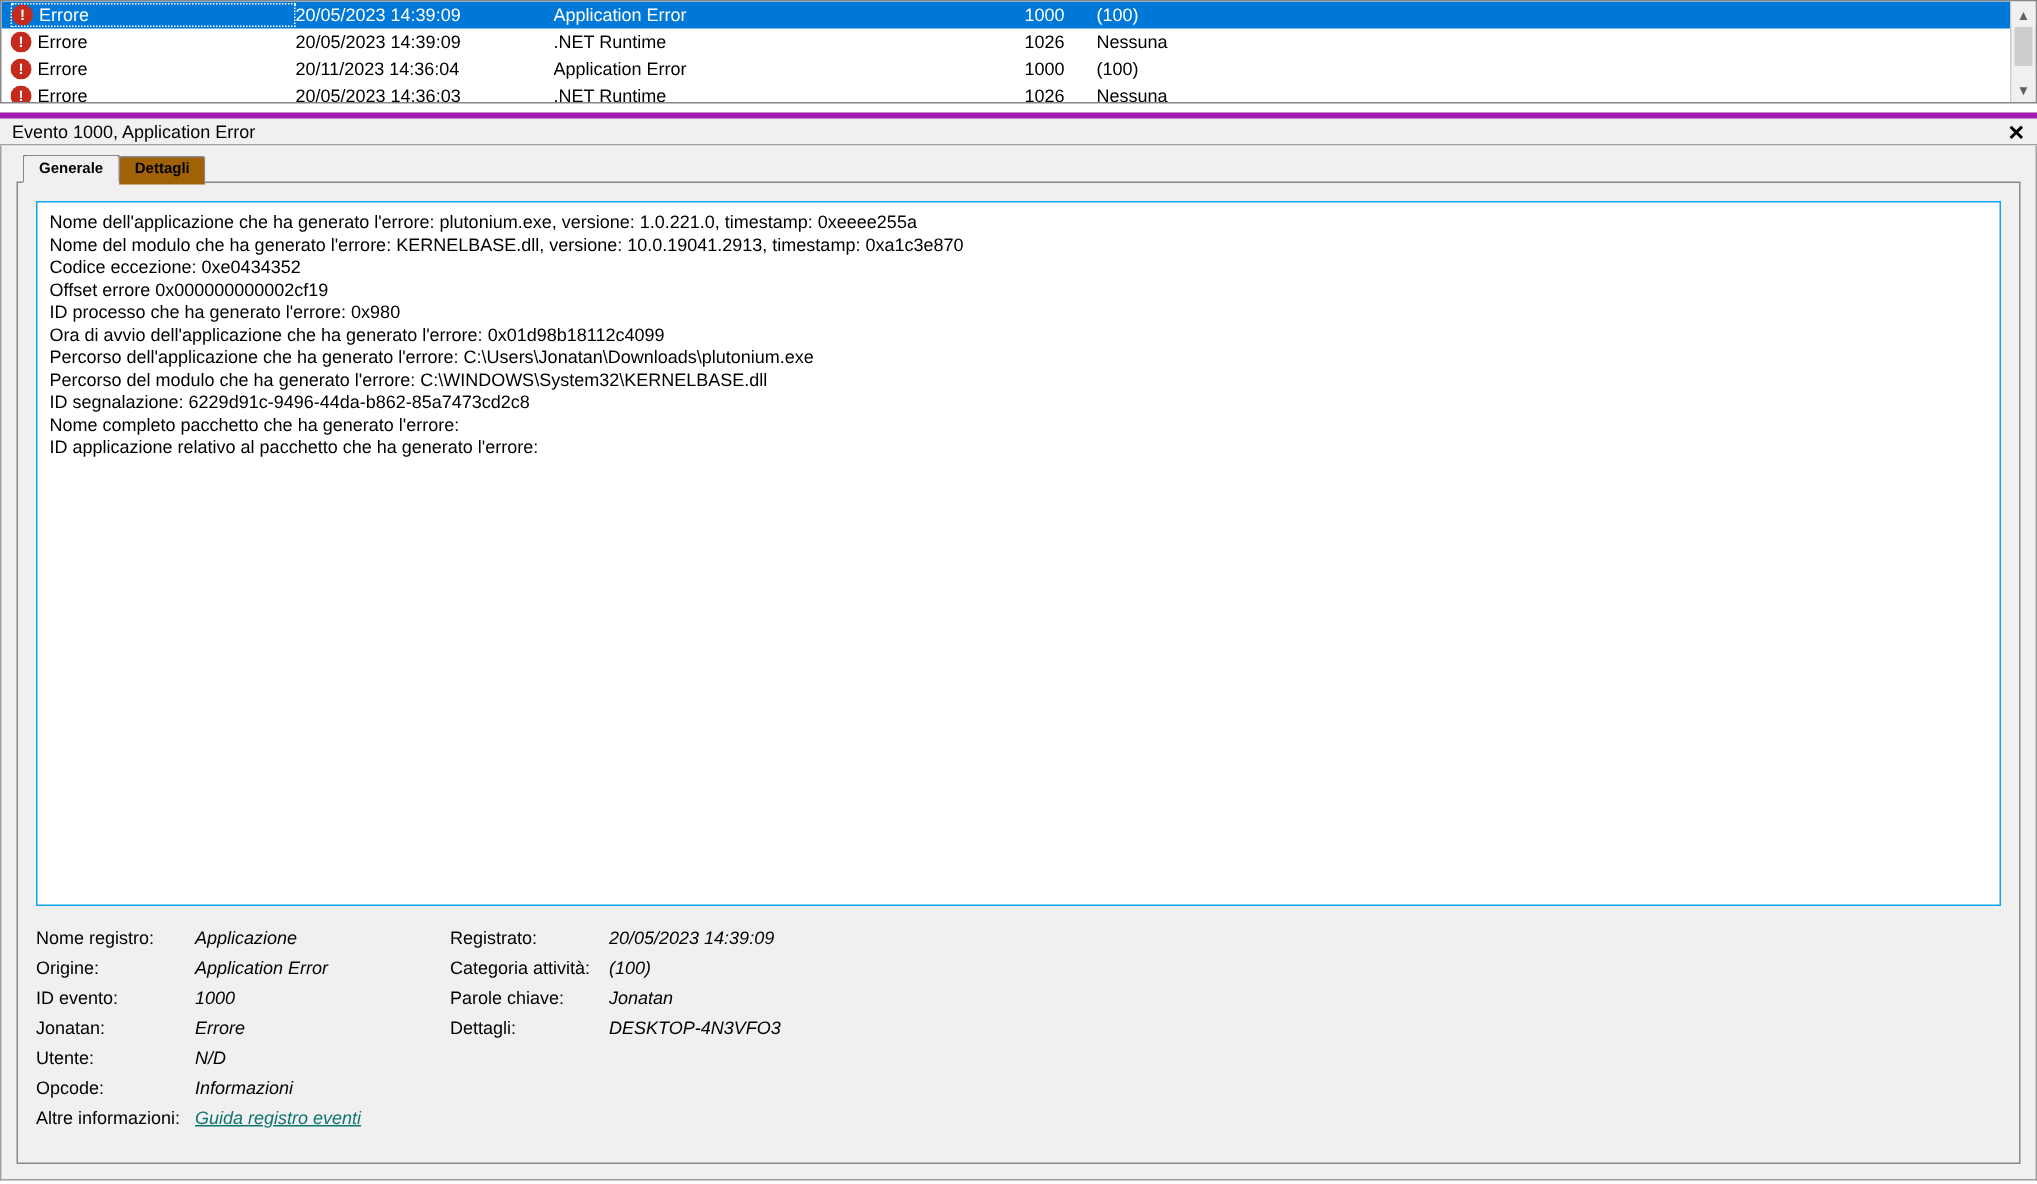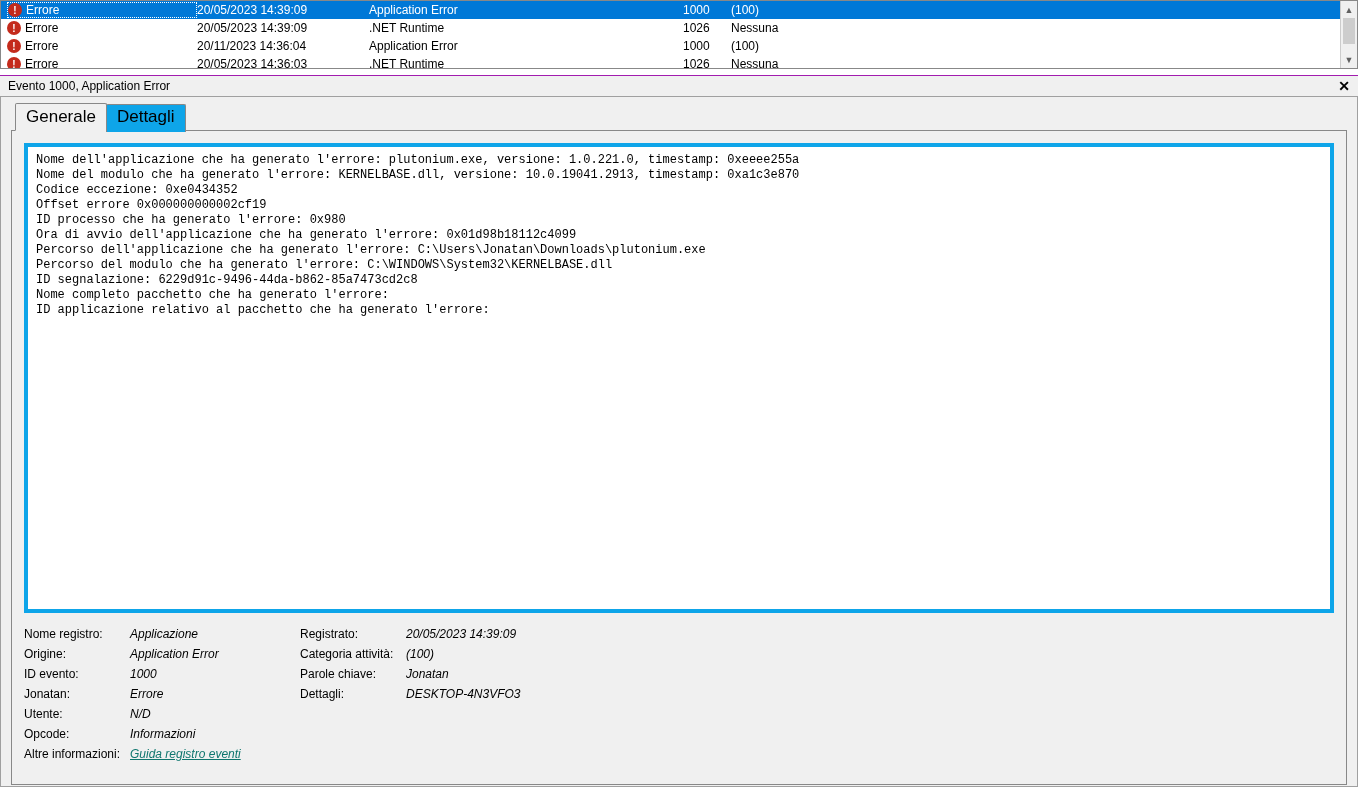--- a/index.html
+++ b/index.html
@@ -15,32 +15,32 @@
 .c3 { width: 314px; }
 .c4 { width: 48px; }
 .c5 { width: 124px; }
 .err-icon { width: 14px; height: 14px; border-radius: 50%; background: #c42b1c; display: flex; align-items: center; justify-content: center; flex-shrink: 0; }
 .err-icon::after { content: "!"; color: #fff; font-weight: bold; font-size: 10px; }
 .scrollbar-v { position: absolute; right: 0; top: 0; width: 17px; height: 100%; background: #f0f0f0; border-left: 1px solid #ccc; display: flex; flex-direction: column; }
 .sb-btn { height: 17px; background: #f0f0f0; display: flex; align-items: center; justify-content: center; font-size: 9px; color: #606060; }
 .sb-track { flex: 1; position: relative; }
 .sb-thumb { position: absolute; left: 2px; right: 2px; top: 0; height: 26px; background: #cdcdcd; }
 
-.detail-header { height: 22px; background: #f0f0f0; border-top: 1px solid #a21caf; border-bottom: 1px solid #a0a0a0; display: flex; align-items: center; justify-content: space-between; padding: 0 8px; margin-top: 6px; }
+.detail-header { height: 22px; background: #f0f0f0; border-top: 4px solid #a21caf; border-bottom: 1px solid #a0a0a0; display: flex; align-items: center; justify-content: space-between; padding: 0 8px; margin-top: 6px; }
 .detail-header .title { font-size: 12px; }
 .close-x { font-size: 14px; font-weight: bold; cursor: default; }
 
 .detail-body { background: #f0f0f0; padding: 6px 10px 10px 10px; border: 1px solid #a0a0a0; border-top: none; height: calc(789px - 69px - 6px - 22px - 2px); position: relative; }
 .tabs { display: flex; margin-left: 4px; }
-.tab { padding: 3px 10px; font-size: 17px; background: #f0f0f0; border: 1px solid #888; border-bottom: none; border-radius: 2px 2px 0 0; margin-right: -1px; position: relative; z-index: 2; }
-.tab.inactive { background: #0ea5e9; top: 1px; padding-top: 2px; padding-bottom: 2px; }
+.tab { padding: 3px 10px; font-size: 10px; background: #f0f0f0; border: 1px solid #888; border-bottom: none; border-radius: 2px 2px 0 0; margin-right: -1px; position: relative; z-index: 2; font-weight: bold; }
+.tab.inactive { background: #a16207; top: 1px; padding-top: 2px; padding-bottom: 2px; }
 .tab.active { background: #f0f0f0; border-bottom: 1px solid #f0f0f0; }
 
 .tab-panel { border: 1px solid #888; background: #f0f0f0; padding: 12px; height: calc(100% - 18px); margin-top: -1px; display: flex; flex-direction: column; }
-.desc-box { background: #fff; border: 4px solid #0ea5e9; padding: 6px 8px; font-size: 12px; line-height: 15px; height: 470px; overflow: hidden; white-space: pre-line; font-family: Liberation Mono, monospace; }
+.desc-box { background: #fff; border: 1px solid #0ea5e9; padding: 6px 8px; font-size: 12px; line-height: 15px; height: 470px; overflow: hidden; white-space: pre-line; }
 .props { margin-top: 14px; display: flex; gap: 20px; }
 .pcol { }
 .prow { display: flex; margin-bottom: 6px; }
 .plabel { font-size: 12px; }
 .pvalue { font-size: 12px; font-style: italic; }
 .pcol1 .plabel { width: 106px; }
 .pcol1 .pvalue { width: 150px; }
 .pcol2 .plabel { width: 106px; }
 .pcol2 .pvalue { width: 180px; }
 .link { color: #0f766e; text-decoration: underline; }

